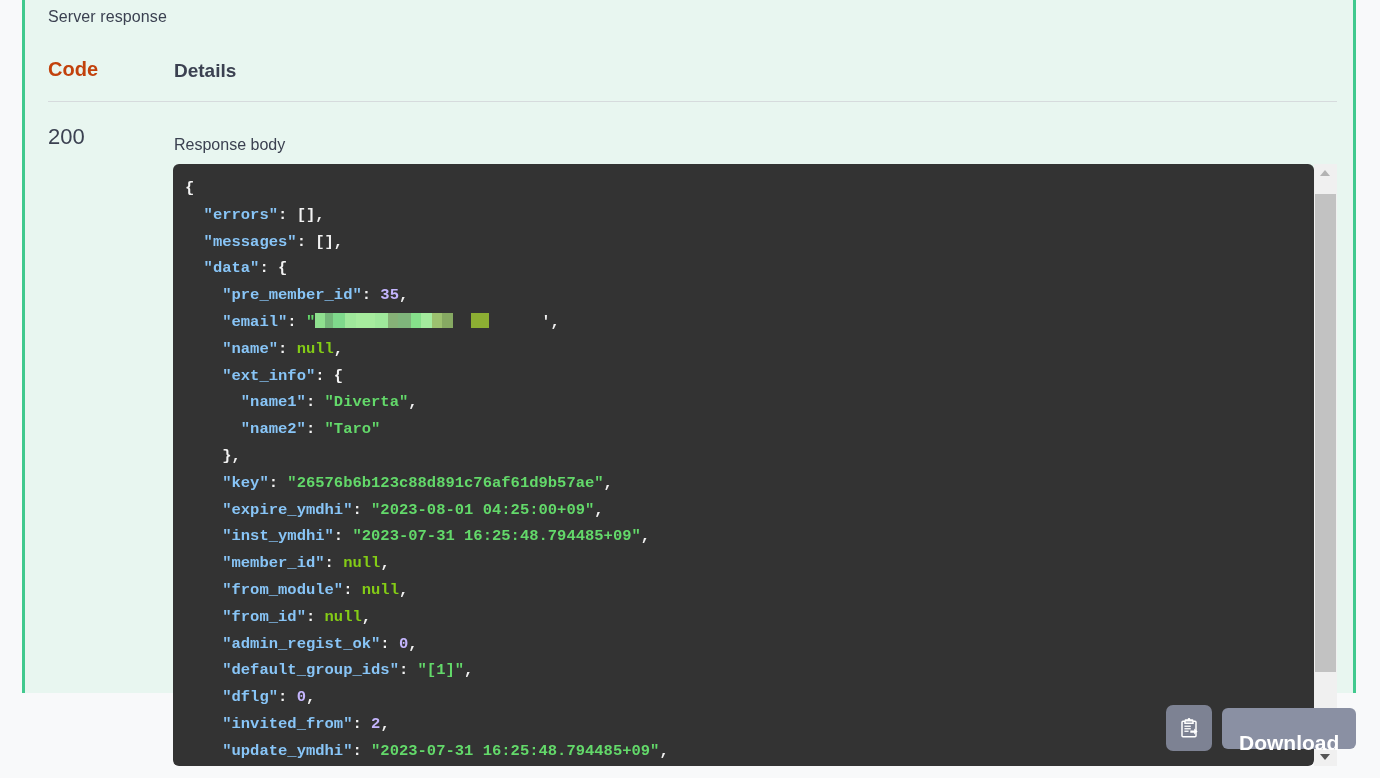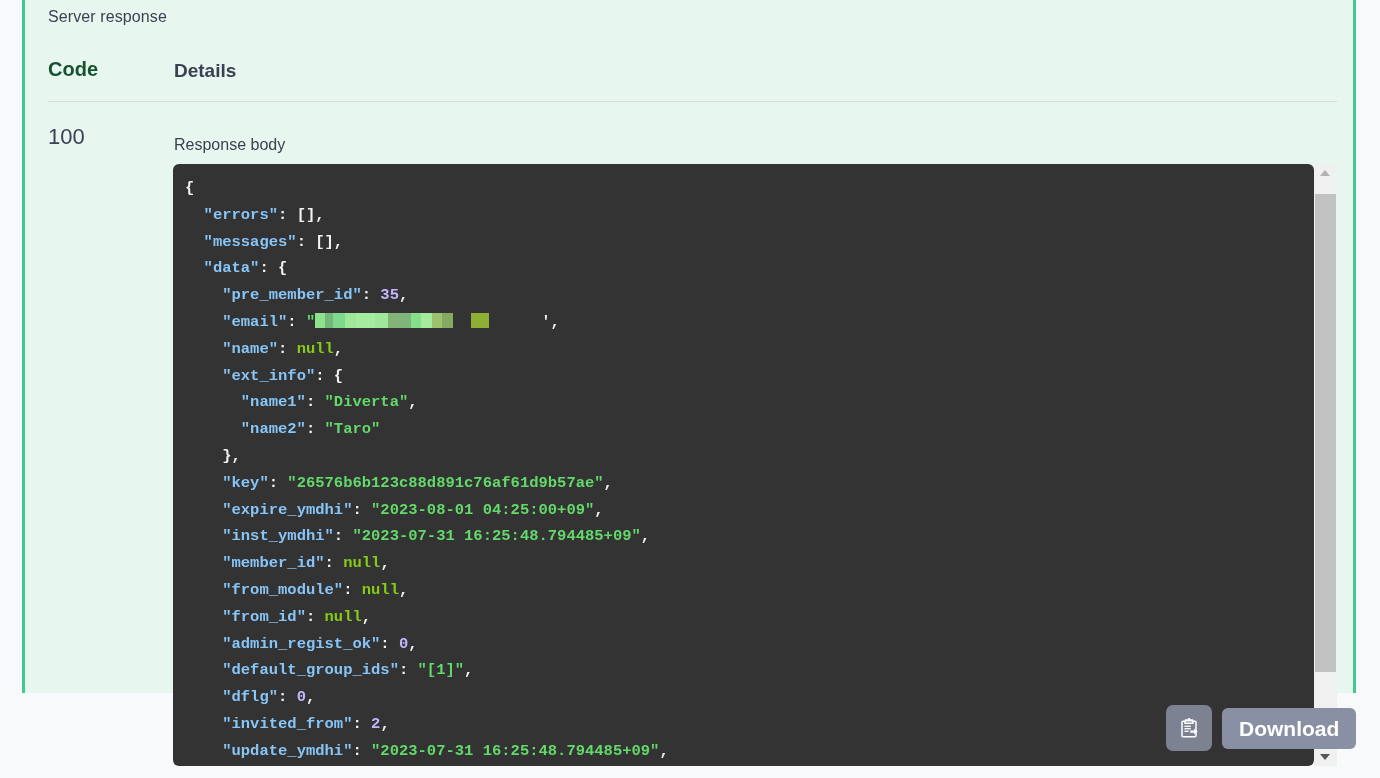--- a/index.html
+++ b/index.html
@@ -44,21 +44,21 @@
     height: 44px;
     border-bottom: 1px solid #d6dbdd;
     box-sizing: border-box;
   }
   .th-code {
     position: absolute;
     left: 0;
     top: 0;
     font-size: 20px;
     font-weight: bold;
-    color: #14532d;
+    color: #c2410c;
   }
   .th-details {
     position: absolute;
     left: 126px;
     top: 2px;
     font-size: 19px;
     font-weight: bold;
     color: #3b4151;
   }
 
@@ -198,21 +198,21 @@
   .copy-btn svg {
     position: absolute;
     left: 11px;
     top: 11px;
   }
   .download-btn {
     position: absolute;
     left: 56px;
     top: 3px;
     height: 41px;
-    padding: 0 17px;
+    padding: 14px 17px;
     background: #8a90a3;
     border: none;
     border-radius: 6px;
     color: #ffffff;
     font-family: "Liberation Sans", sans-serif;
     font-size: 21px;
     font-weight: bold;
     line-height: 41px;
     cursor: pointer;
   }
@@ -222,21 +222,21 @@
 
 <div class="response-panel">
 
   <div class="server-response-label">Server response</div>
 
   <div class="table-head">
     <span class="th-code">Code</span>
     <span class="th-details">Details</span>
   </div>
 
-  <div class="status-code">100</div>
+  <div class="status-code">200</div>
 
   <div class="response-body-label">Response body</div>
 
   <div class="code-block-wrap">
 
     <div class="code-block">
       <div class="code-inner" id="code-inner"><div class="line"><span class="k-pun">{</span></div><div class="line"><span class="k-pun">  </span><span class="k-key">"errors"</span><span class="k-pun">: [],</span></div><div class="line"><span class="k-pun">  </span><span class="k-key">"messages"</span><span class="k-pun">: [],</span></div><div class="line"><span class="k-pun">  </span><span class="k-key">"data"</span><span class="k-pun">: {</span></div><div class="line"><span class="k-pun">    </span><span class="k-key">"pre_member_id"</span><span class="k-pun">: </span><span class="k-num">35</span><span class="k-pun">,</span></div><div class="line"><span class="k-pun">    </span><span class="k-key">"email"</span><span class="k-pun">: </span><span class="k-str">"</span><span class="redact"><i style="width: 10px; background: rgb(143, 224, 143);"></i><i style="width: 8px; background: rgb(116, 183, 122);"></i><i style="width: 12px; background: rgb(127, 217, 140);"></i><i style="width: 11px; background: rgb(159, 232, 155);"></i><i style="width: 19px; background: rgb(166, 236, 158);"></i><i style="width: 13px; background: rgb(159, 232, 155);"></i><i style="width: 10px; background: rgb(134, 177, 119);"></i><i style="width: 13px; background: rgb(127, 181, 123);"></i><i style="width: 10px; background: rgb(134, 224, 139);"></i><i style="width: 11px; background: rgb(164, 235, 158);"></i><i style="width: 10px; background: rgb(156, 193, 111);"></i><i style="width: 11px; background: rgb(134, 169, 98);"></i><i style="width: 18px; background: transparent;"></i><i style="width: 18px; background: rgb(140, 174, 51);"></i><i style="width: 52px; background: transparent;"></i></span><span class="k-pun">',</span></div><div class="line"><span class="k-pun">    </span><span class="k-key">"name"</span><span class="k-pun">: </span><span class="k-null">null</span><span class="k-pun">,</span></div><div class="line"><span class="k-pun">    </span><span class="k-key">"ext_info"</span><span class="k-pun">: {</span></div><div class="line"><span class="k-pun">      </span><span class="k-key">"name1"</span><span class="k-pun">: </span><span class="k-str">"Diverta"</span><span class="k-pun">,</span></div><div class="line"><span class="k-pun">      </span><span class="k-key">"name2"</span><span class="k-pun">: </span><span class="k-str">"Taro"</span></div><div class="line"><span class="k-pun">    },</span></div><div class="line"><span class="k-pun">    </span><span class="k-key">"key"</span><span class="k-pun">: </span><span class="k-str">"26576b6b123c88d891c76af61d9b57ae"</span><span class="k-pun">,</span></div><div class="line"><span class="k-pun">    </span><span class="k-key">"expire_ymdhi"</span><span class="k-pun">: </span><span class="k-str">"2023-08-01 04:25:00+09"</span><span class="k-pun">,</span></div><div class="line"><span class="k-pun">    </span><span class="k-key">"inst_ymdhi"</span><span class="k-pun">: </span><span class="k-str">"2023-07-31 16:25:48.794485+09"</span><span class="k-pun">,</span></div><div class="line"><span class="k-pun">    </span><span class="k-key">"member_id"</span><span class="k-pun">: </span><span class="k-null">null</span><span class="k-pun">,</span></div><div class="line"><span class="k-pun">    </span><span class="k-key">"from_module"</span><span class="k-pun">: </span><span class="k-null">null</span><span class="k-pun">,</span></div><div class="line"><span class="k-pun">    </span><span class="k-key">"from_id"</span><span class="k-pun">: </span><span class="k-null">null</span><span class="k-pun">,</span></div><div class="line"><span class="k-pun">    </span><span class="k-key">"admin_regist_ok"</span><span class="k-pun">: </span><span class="k-num">0</span><span class="k-pun">,</span></div><div class="line"><span class="k-pun">    </span><span class="k-key">"default_group_ids"</span><span class="k-pun">: </span><span class="k-str">"[1]"</span><span class="k-pun">,</span></div><div class="line"><span class="k-pun">    </span><span class="k-key">"dflg"</span><span class="k-pun">: </span><span class="k-num">0</span><span class="k-pun">,</span></div><div class="line"><span class="k-pun">    </span><span class="k-key">"invited_from"</span><span class="k-pun">: </span><span class="k-num">2</span><span class="k-pun">,</span></div><div class="line"><span class="k-pun">    </span><span class="k-key">"update_ymdhi"</span><span class="k-pun">: </span><span class="k-str">"2023-07-31 16:25:48.794485+09"</span><span class="k-pun">,</span></div></div>
     </div>
 
     <div class="scrollbar">

